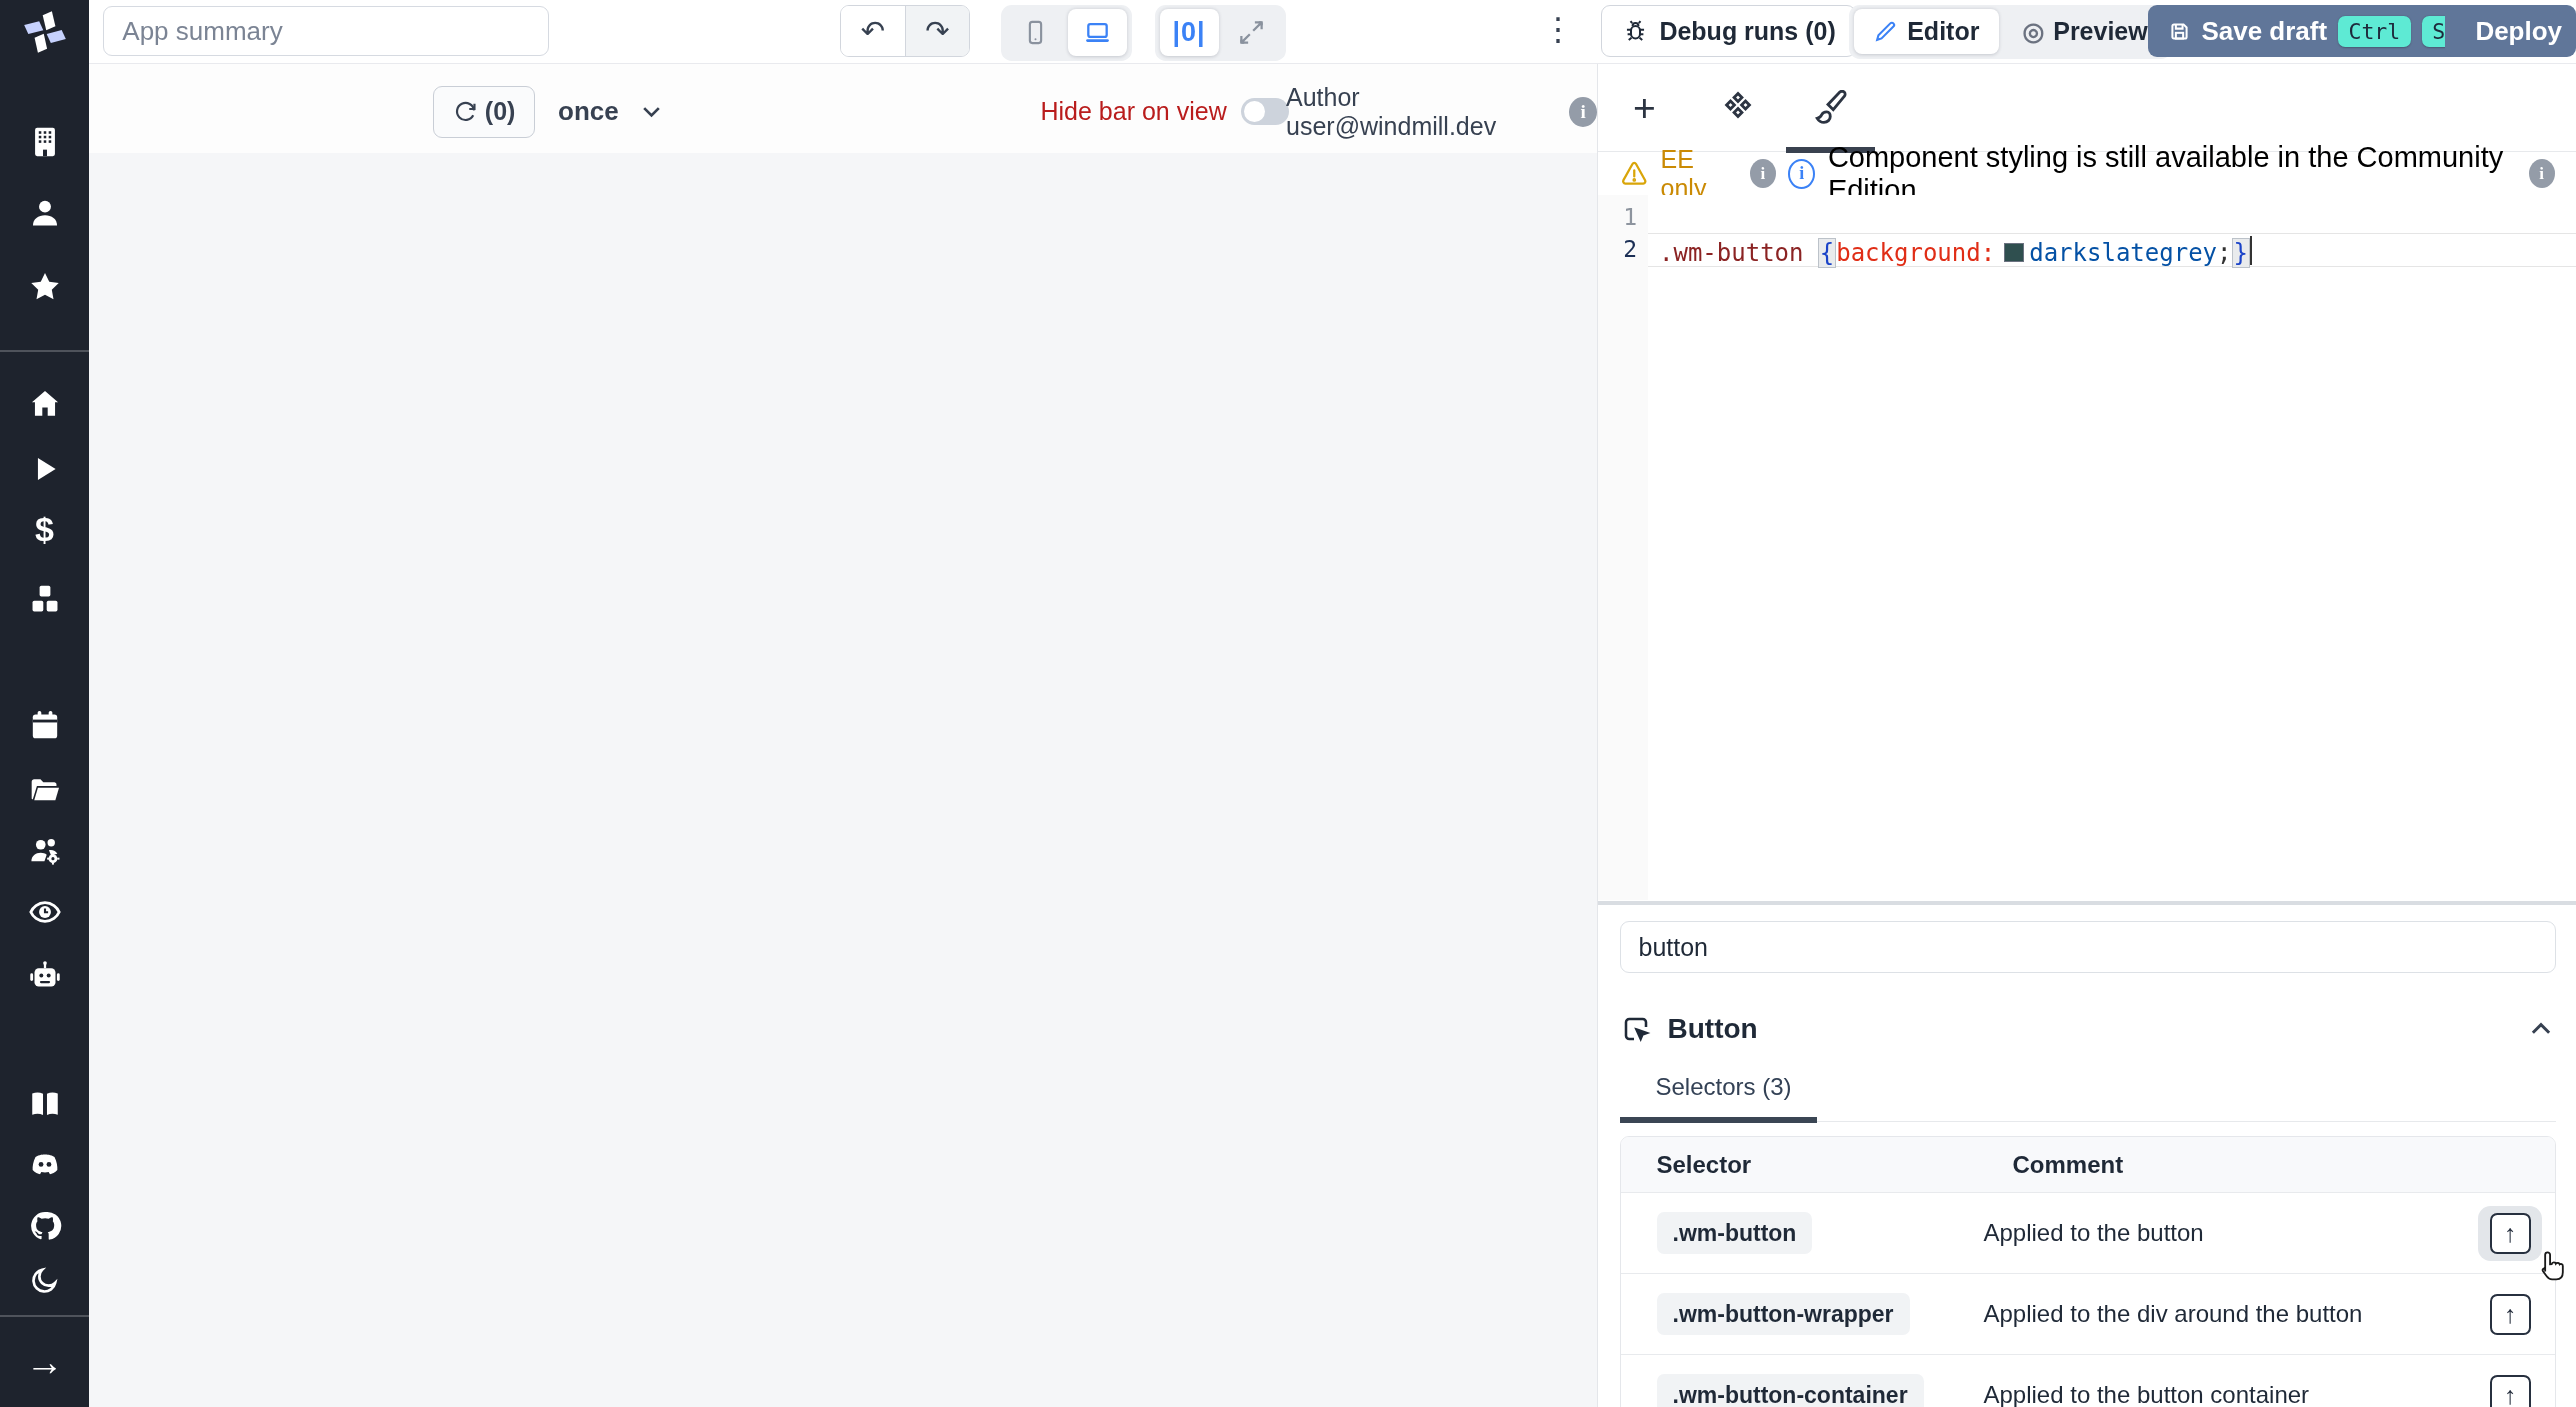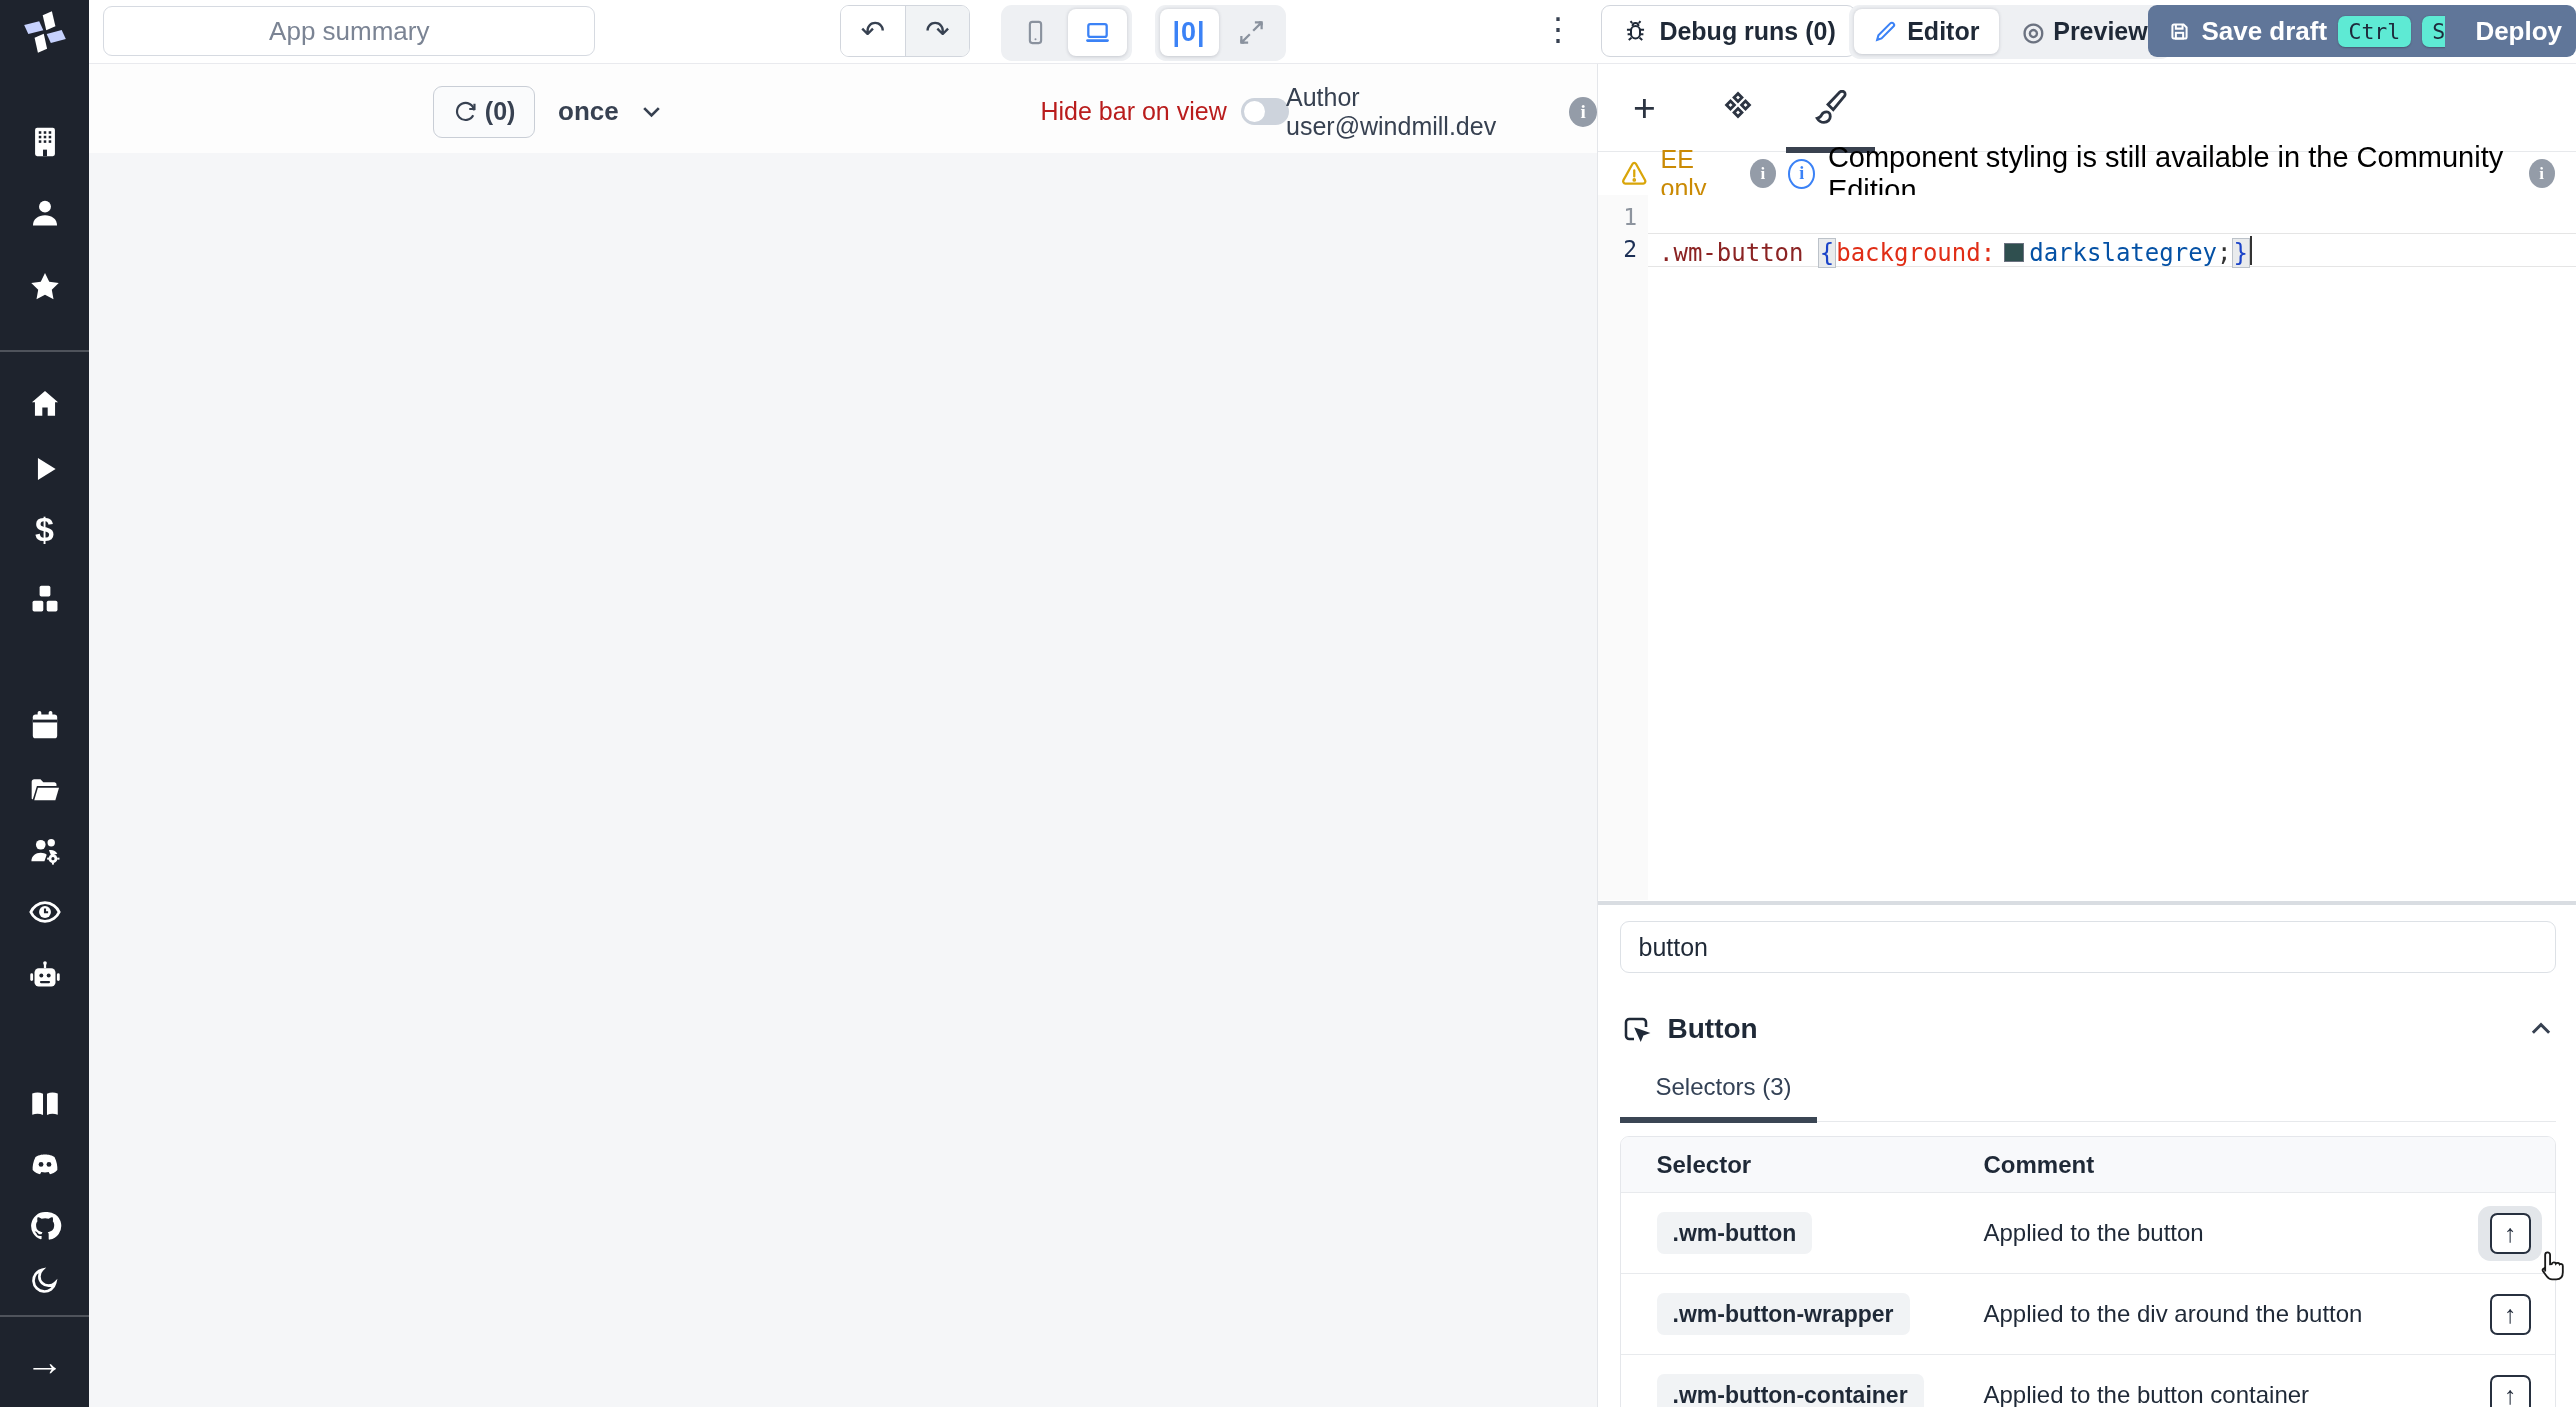--- a/index.html
+++ b/index.html
@@ -13,22 +13,22 @@
   svg { display: block; }
 
   
   .sidebar { left:0; top:0; width:89px; height:1408px; background:#1e232d; z-index:5; }
   .sb-item { left:0; width:89px; display:flex; justify-content:center; cursor:pointer; position:absolute; }
   .sb-div { left:0; width:89px; height:1.8px; background:rgba(255,255,255,0.22); position:absolute; }
   .sb-glyph { color:#fff; font-size:34px; line-height:34px; font-weight:bold; }
 
   
   .topbar { left:89px; top:0; width:2487px; height:64px; background:#fff; border-bottom:1.8px solid #e9eaee; z-index:4; }
-  .summary-input { left:14.3px; top:6.3px; width:492px; height:50px; border:1.8px solid #d6dae1; border-radius:9px;
-    font-size:26px; color:#0369a1; padding:0 18px; font-family:"Liberation Sans",sans-serif; background:#fff;text-align:center; }
+  .summary-input { left:14.3px; top:6.3px; width:446px; height:50px; border:1.8px solid #d6dae1; border-radius:9px;
+    font-size:26px; color:#0369a1; padding:0 18px; font-family:"Liberation Sans",sans-serif; background:#fff; }
   .summary-input::placeholder { color:#7b8494; }
   .btn-group { border:1.8px solid #d2d6dd; border-radius:9px; overflow:hidden; display:flex; height:52px; background:#fff; }
   .hist-btn { width:64px; display:flex; align-items:center; justify-content:center; font-size:29px; color:#374151; cursor:pointer; background:#fff; border:none; }
   .hist-btn.redo { background:#f1f3f5; border-left:1.8px solid #d2d6dd; }
   .seg { background:#eef0f3; border-radius:10.7px; padding:4.5px; display:flex; gap:3.6px; align-items:center; }
   .seg-btn { border:none; background:transparent; border-radius:8px; display:flex; align-items:center; justify-content:center; cursor:pointer; }
   .seg-btn.active { background:#fff; box-shadow:0 0.9px 3.6px rgba(15,23,42,.18); }
   .icon-seg { width:59px; height:47px; }
   .center-glyph { color:#3b82f6; font-size:27px; font-weight:bold; letter-spacing:0.9px; }
   .kebab { font-size:32px; color:#374151; line-height:32px; cursor:pointer; background:none; border:none; }
@@ -91,21 +91,21 @@
   .search-input { width:100%; height:52px; border:1.8px solid #dde1e6; border-radius:9px; font-size:25px; color:#1f2937;
     padding:0 18px; font-family:"Liberation Sans",sans-serif; }
   .sect-head { left:21.5px; top:941px; width:936px; height:47px; display:flex; align-items:center; gap:16px; }
   .sect-title { font-size:28px; font-weight:700; color:#1f2937; }
   .chev-up { margin-left:auto; cursor:pointer; background:none; border:none; }
   .sel-tab-row { left:21.5px; top:1009px; width:936px; border-bottom:1.8px solid #e7e9ec; }
   .sel-tab { display:inline-block; padding:0 25px 16px 36px; font-size:24px; color:#334155; font-weight:500;
     border-bottom:6.3px solid #3b4654; margin-bottom:-1.8px; cursor:pointer; background:none; font-family:"Liberation Sans",sans-serif; border-top:none; border-left:none; border-right:none; }
 
   .sel-table { left:21.5px; top:1072px; width:936px; border:1.8px solid #e5e7eb; border-radius:9px; overflow:hidden; background:#fff; }
-  .t-head { display:flex; height:55px; align-items:center; background:#f8f9fb; font-size:24px; font-weight:600; color:#1f2937; }
+  .t-head { display:flex; height:55px; align-items:center; background:#f8f9fb; font-size:24px; font-weight:600; color:#1f2937;gap:29px; }
   .t-row { display:flex; height:81px; align-items:center; border-top:1.8px solid #e8eaed; font-size:24px; color:#1f2937; position:relative; }
   .col-sel { width:363px; padding-left:36px; display:flex; align-items:center; }
   .col-com { flex:1; }
   .sel-badge { background:#f1f3f5; border-radius:7.2px; padding:7.2px 16px; font-weight:700; font-size:23px; color:#1f2937; }
   .apply-wrap { position:absolute; right:12.5px; width:64px; height:55px; border-radius:12.5px; display:flex; align-items:center; justify-content:center; }
   .apply-wrap.hover { background:#e3e6ea; }
   .apply-btn { width:41px; height:41px; border:2.7px solid #27303f; border-radius:7.2px; background:#fff; color:#27303f;
     font-size:25px; font-weight:bold; display:flex; align-items:center; justify-content:center; cursor:pointer; line-height:1; }
   .cursor-hand { left:934px; top:1181px; z-index:9; pointer-events:none; }
 </style>

